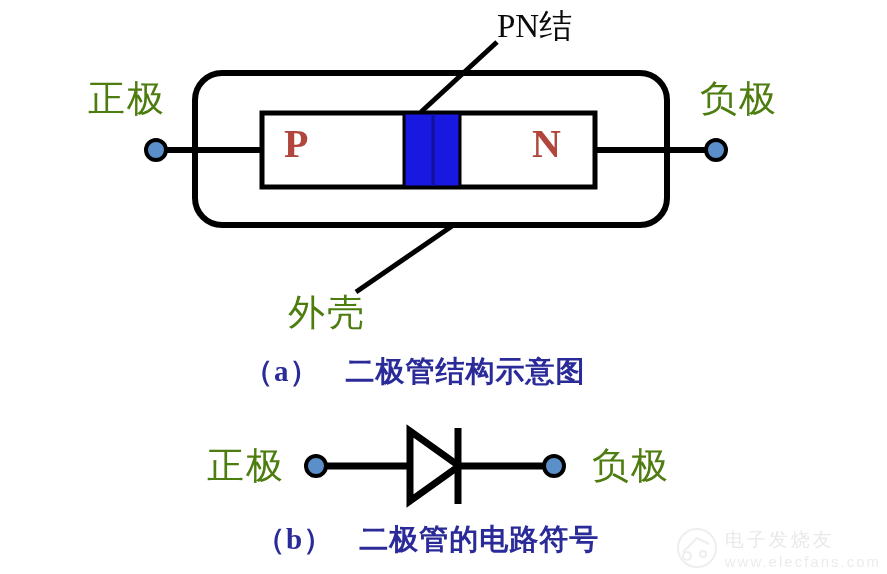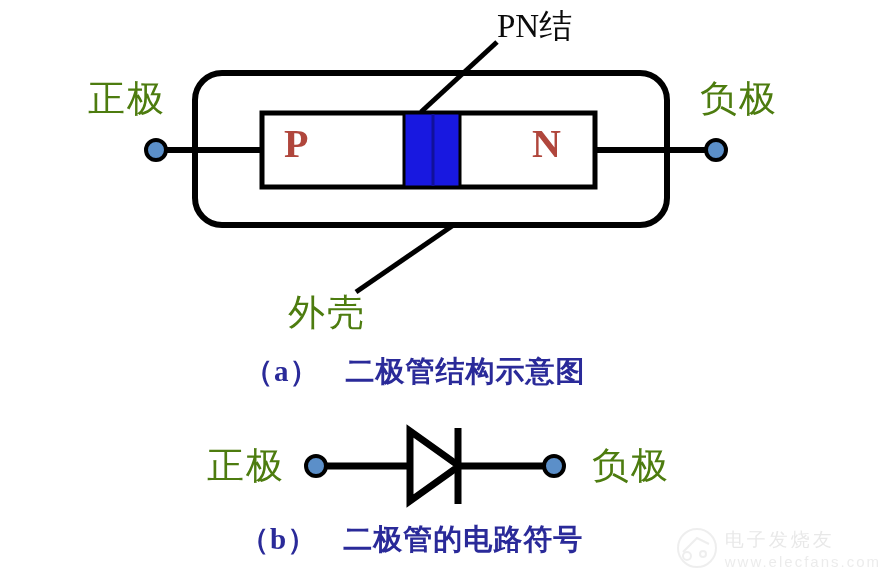--- a/index.html
+++ b/index.html
@@ -138,21 +138,21 @@
   <div class="lbl cn-label" style="left:288px; top:294px;">外壳</div>
 
   <div class="lbl caption" style="left:244px; top:357px;">
     <span class="tag">（a）</span><span class="capgap"></span><span>二极管结构示意图</span>
   </div>
 
   <div class="lbl cn-label" style="left:207px; top:447px;">正极</div>
 
   <div class="lbl cn-label" style="left:592px; top:447px;">负极</div>
 
-  <div class="lbl caption" style="left:240px; top:525px;">
+  <div class="lbl caption" style="left:256px; top:525px;">
     <span class="tag">（b）</span><span class="capgap"></span><span>二极管的电路符号</span>
   </div>
 
   <div class="watermark">
     <div class="wm-row">
       <svg width="44" height="44" viewBox="0 0 44 44">
         <circle cx="22" cy="22" r="19" fill="none" stroke="#b5b5b5" stroke-width="2"></circle>
         <path d="M8 26 L22 12 L34 18" fill="none" stroke="#b5b5b5" stroke-width="2"></path>
         <circle cx="12" cy="30" r="4" fill="none" stroke="#b5b5b5" stroke-width="2"></circle>
         <circle cx="28" cy="28" r="3" fill="none" stroke="#b5b5b5" stroke-width="2"></circle>

